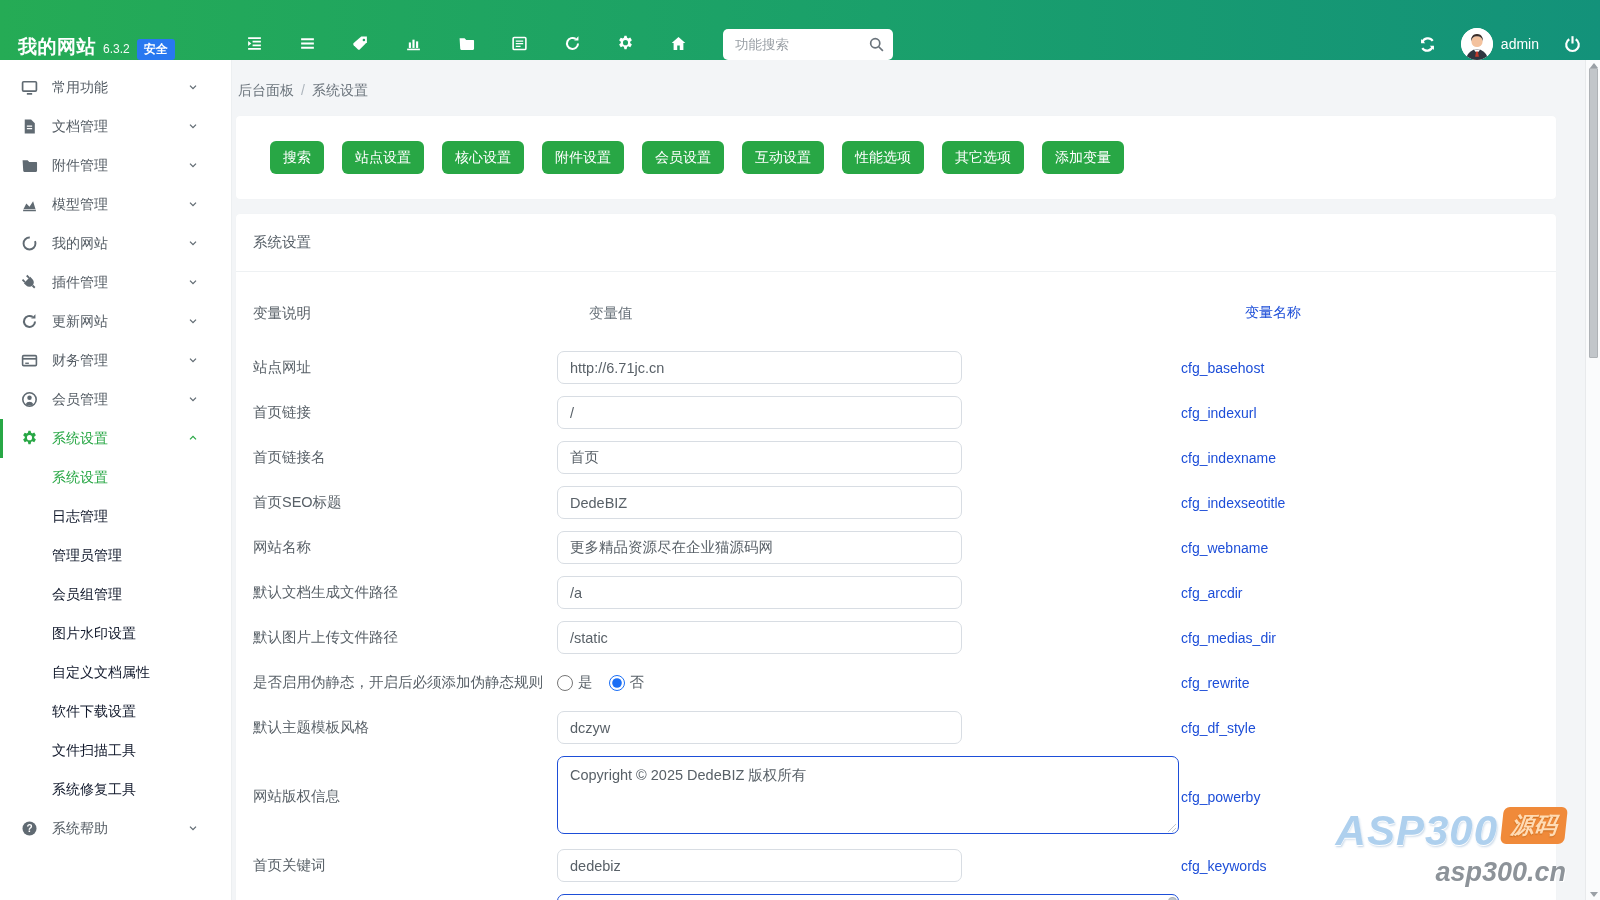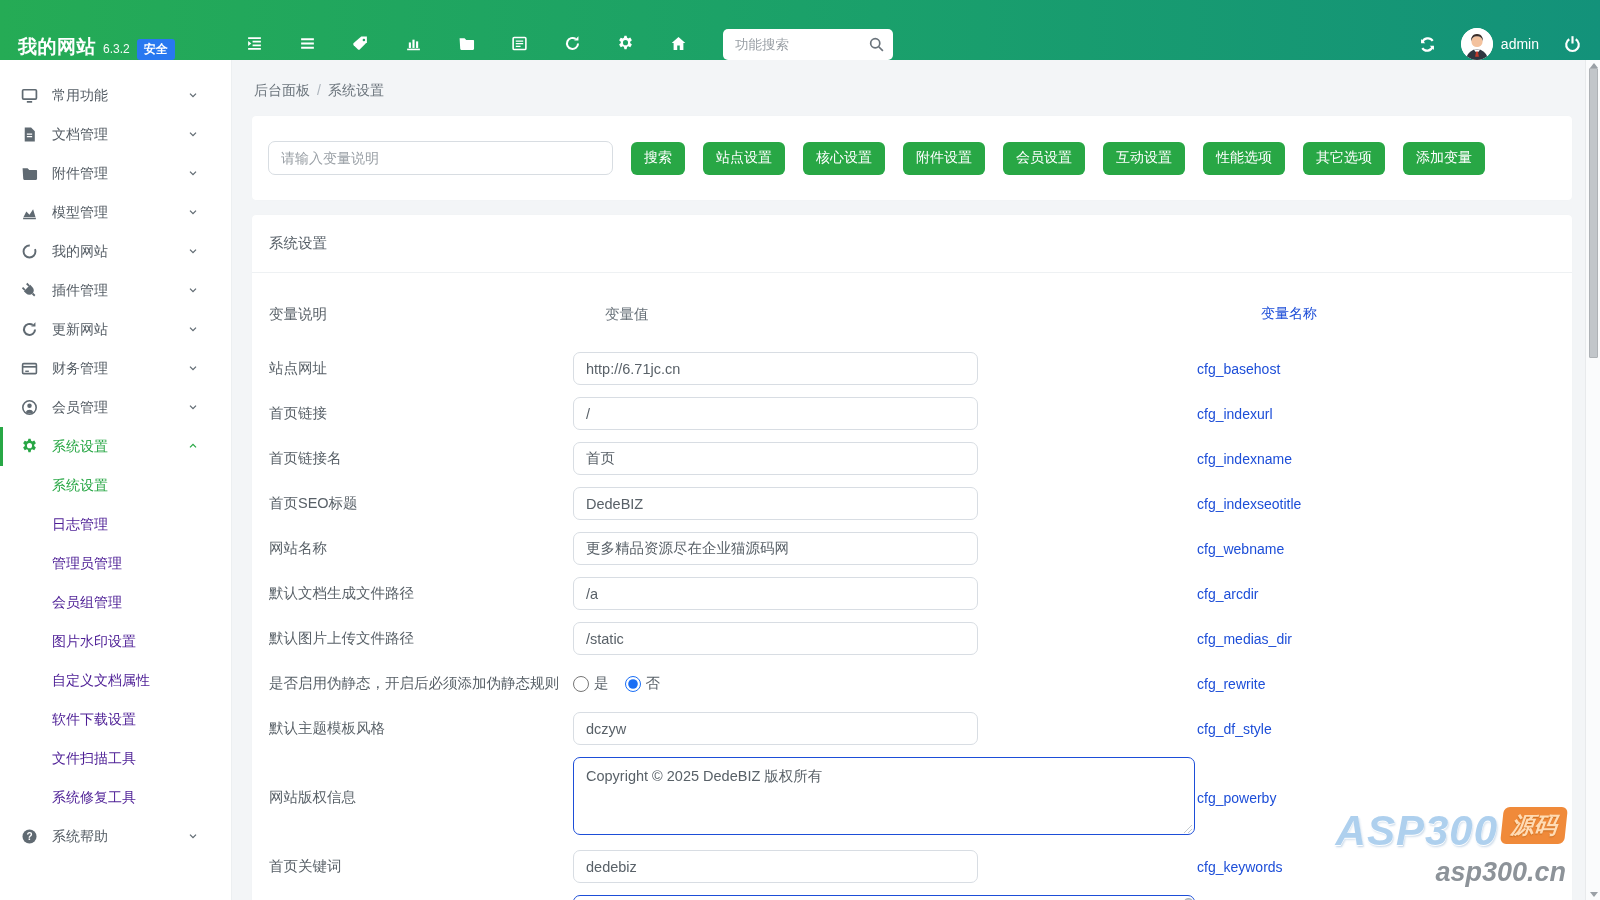--- a/index.html
+++ b/index.html
@@ -22,33 +22,33 @@
     font-size:13.5px;color:#555;outline:none;font-family:inherit;background:#fff;}
   .top-search input::placeholder{color:#9aa0a6;}
   .top-search .icon{position:absolute;right:8px;top:7px;color:#6a737b;}
   .top-right{margin-left:auto;display:flex;align-items:center;gap:24px;}
   .avatar-wrap{display:flex;align-items:center;gap:8px;cursor:pointer;}
   .avatar{width:32px;height:32px;border-radius:50%;overflow:hidden;background:#fff;display:block;}
   .username{font-size:14px;font-weight:normal;}
   .tb-right-btn{cursor:pointer;display:flex;align-items:center;}
   
   .sidebar{position:fixed;top:60px;left:0;width:232px;height:840px;background:#fff;
-    border-right:1px solid #eceff1;padding-top:16px;z-index:20;}
+    border-right:1px solid #eceff1;padding-top:8px;z-index:20;}
   .nav-item{height:39px;display:flex;align-items:center;padding:0 18px 0 21px;cursor:pointer;color:#545c64;font-size:14px;}
   .nav-item .icon{color:#606a72;margin-right:14px;}
   .nav-item .chev{margin-left:auto;color:#99a0a6;}
   .nav-item .chev svg{width:12px;height:12px;}
   .nav-item.active{color:#28a745;border-left:3px solid #28a745;padding-left:18px;}
   .nav-item.active .icon{color:#28a745;}
   .nav-item.active .chev{color:#28a745;}
-  .submenu .nav-sub{height:39px;display:flex;align-items:center;padding-left:52px;font-size:14px;color:#4c1d95;cursor:pointer;}
+  .submenu .nav-sub{height:39px;display:flex;align-items:center;padding-left:52px;font-size:14px;color:#0f172a;cursor:pointer;}
   .submenu .nav-sub.active{color:#28a745;}
   .icon.rot45 svg{transform:rotate(-45deg);}
   
-  .content{position:absolute;top:60px;left:236px;width:1354px;height:605px;padding:14px 18px 0 16px;}
+  .content{position:absolute;top:60px;left:220px;width:1354px;height:605px;padding:14px 18px 0 16px;}
   .breadcrumb{font-size:14px;color:#6c757d;padding:8px 0 2px 2px;}
   .breadcrumb .sep{margin:0 7px;color:#adb5bd;}
   .card{background:#fff;border-radius:4px;box-shadow:0 0 1px rgba(0,0,0,.04);}
   .search-card{margin-top:14px;padding:25px 16px;display:flex;align-items:center;}
   .search-card input{width:345px;height:34px;border:1px solid #d8dde2;border-radius:7px;padding:0 12px;
     font-size:14px;color:#555;outline:none;font-family:inherit;}
   .search-card input::placeholder{color:#9aa0a6;}
   .btn{height:33px;margin-left:18px;padding:0 13px;background:#28a745;color:#fff;border:none;border-radius:6px;
     font-size:14px;cursor:pointer;font-family:inherit;white-space:nowrap;}
   .main-card{margin-top:15px;min-height:700px;}
@@ -372,21 +372,20 @@
         </span></span>
     </div>
   </div>
 
 <div class="content">
   <div class="breadcrumb">
     <span>后台面板</span><span class="sep">/</span><span>系统设置</span>
   </div>
 
   <div class="card search-card">
-    <input type="text" placeholder="请输入变量说明" style="">
     <span id="toolbar-buttons" style="display:flex;">
         <button class="btn">搜索</button>
         <button class="btn">站点设置</button>
         <button class="btn">核心设置</button>
         <button class="btn">附件设置</button>
         <button class="btn">会员设置</button>
         <button class="btn">互动设置</button>
         <button class="btn">性能选项</button>
         <button class="btn">其它选项</button>
         <button class="btn">添加变量</button>

